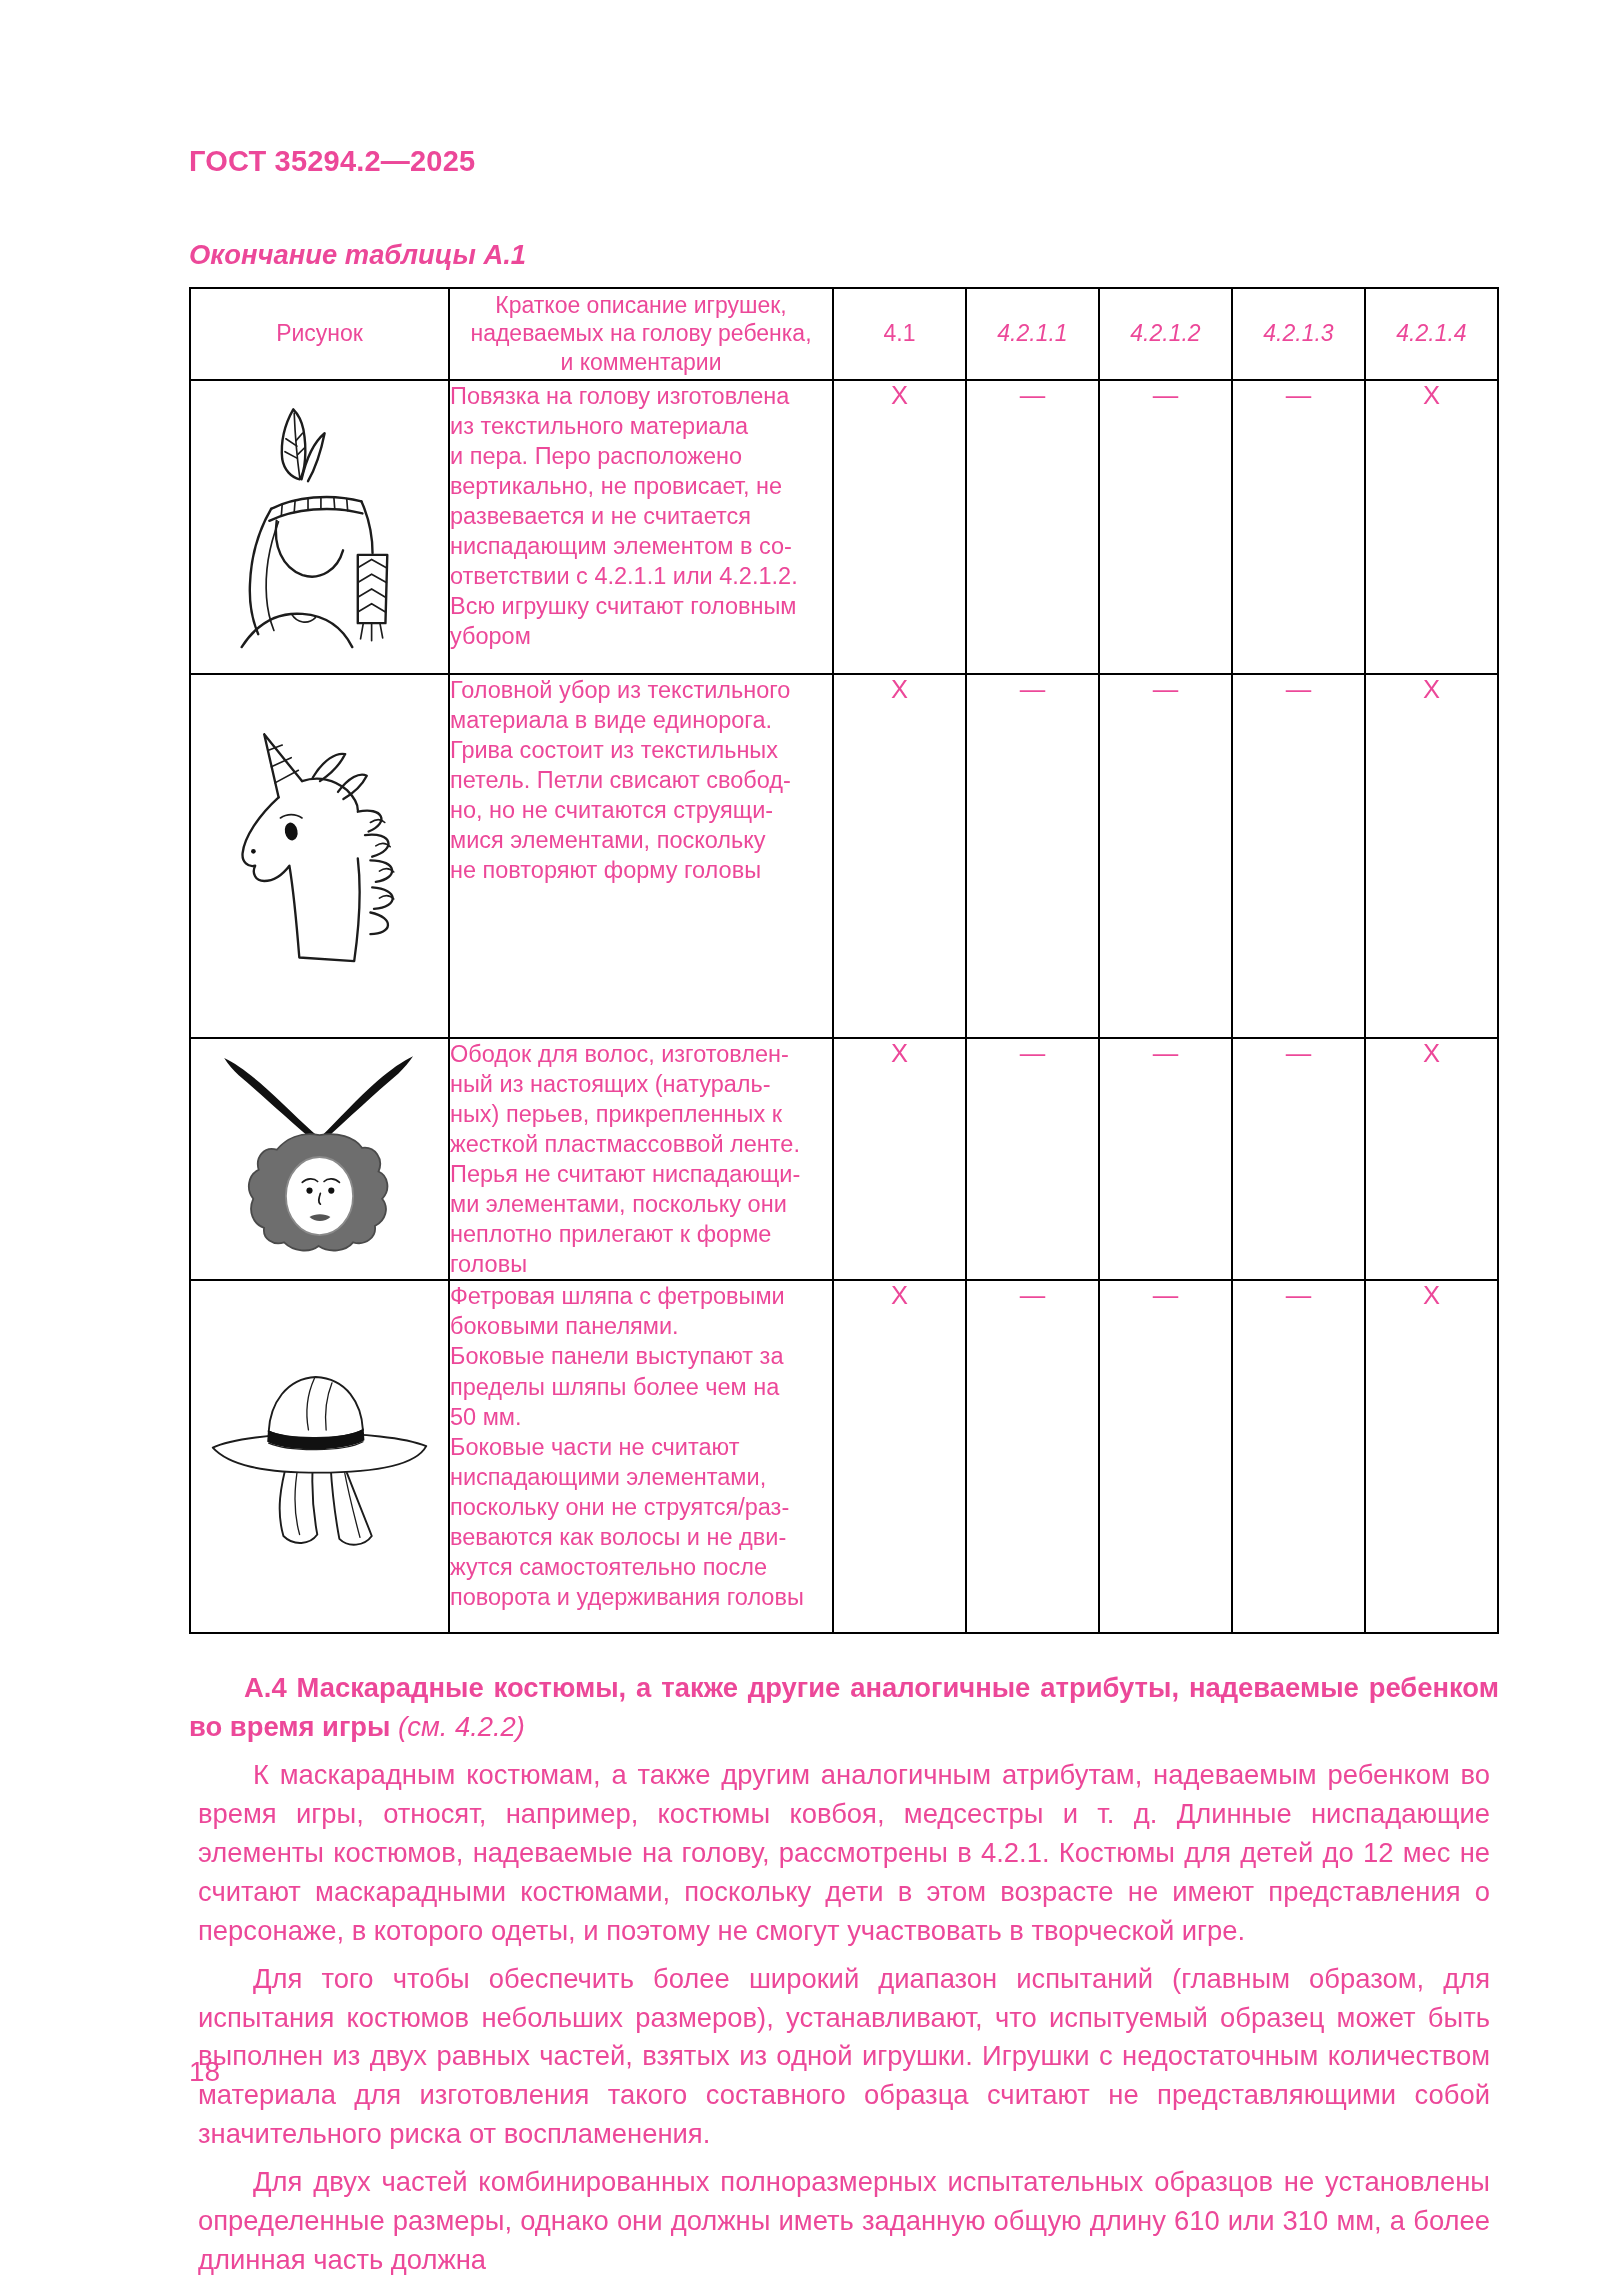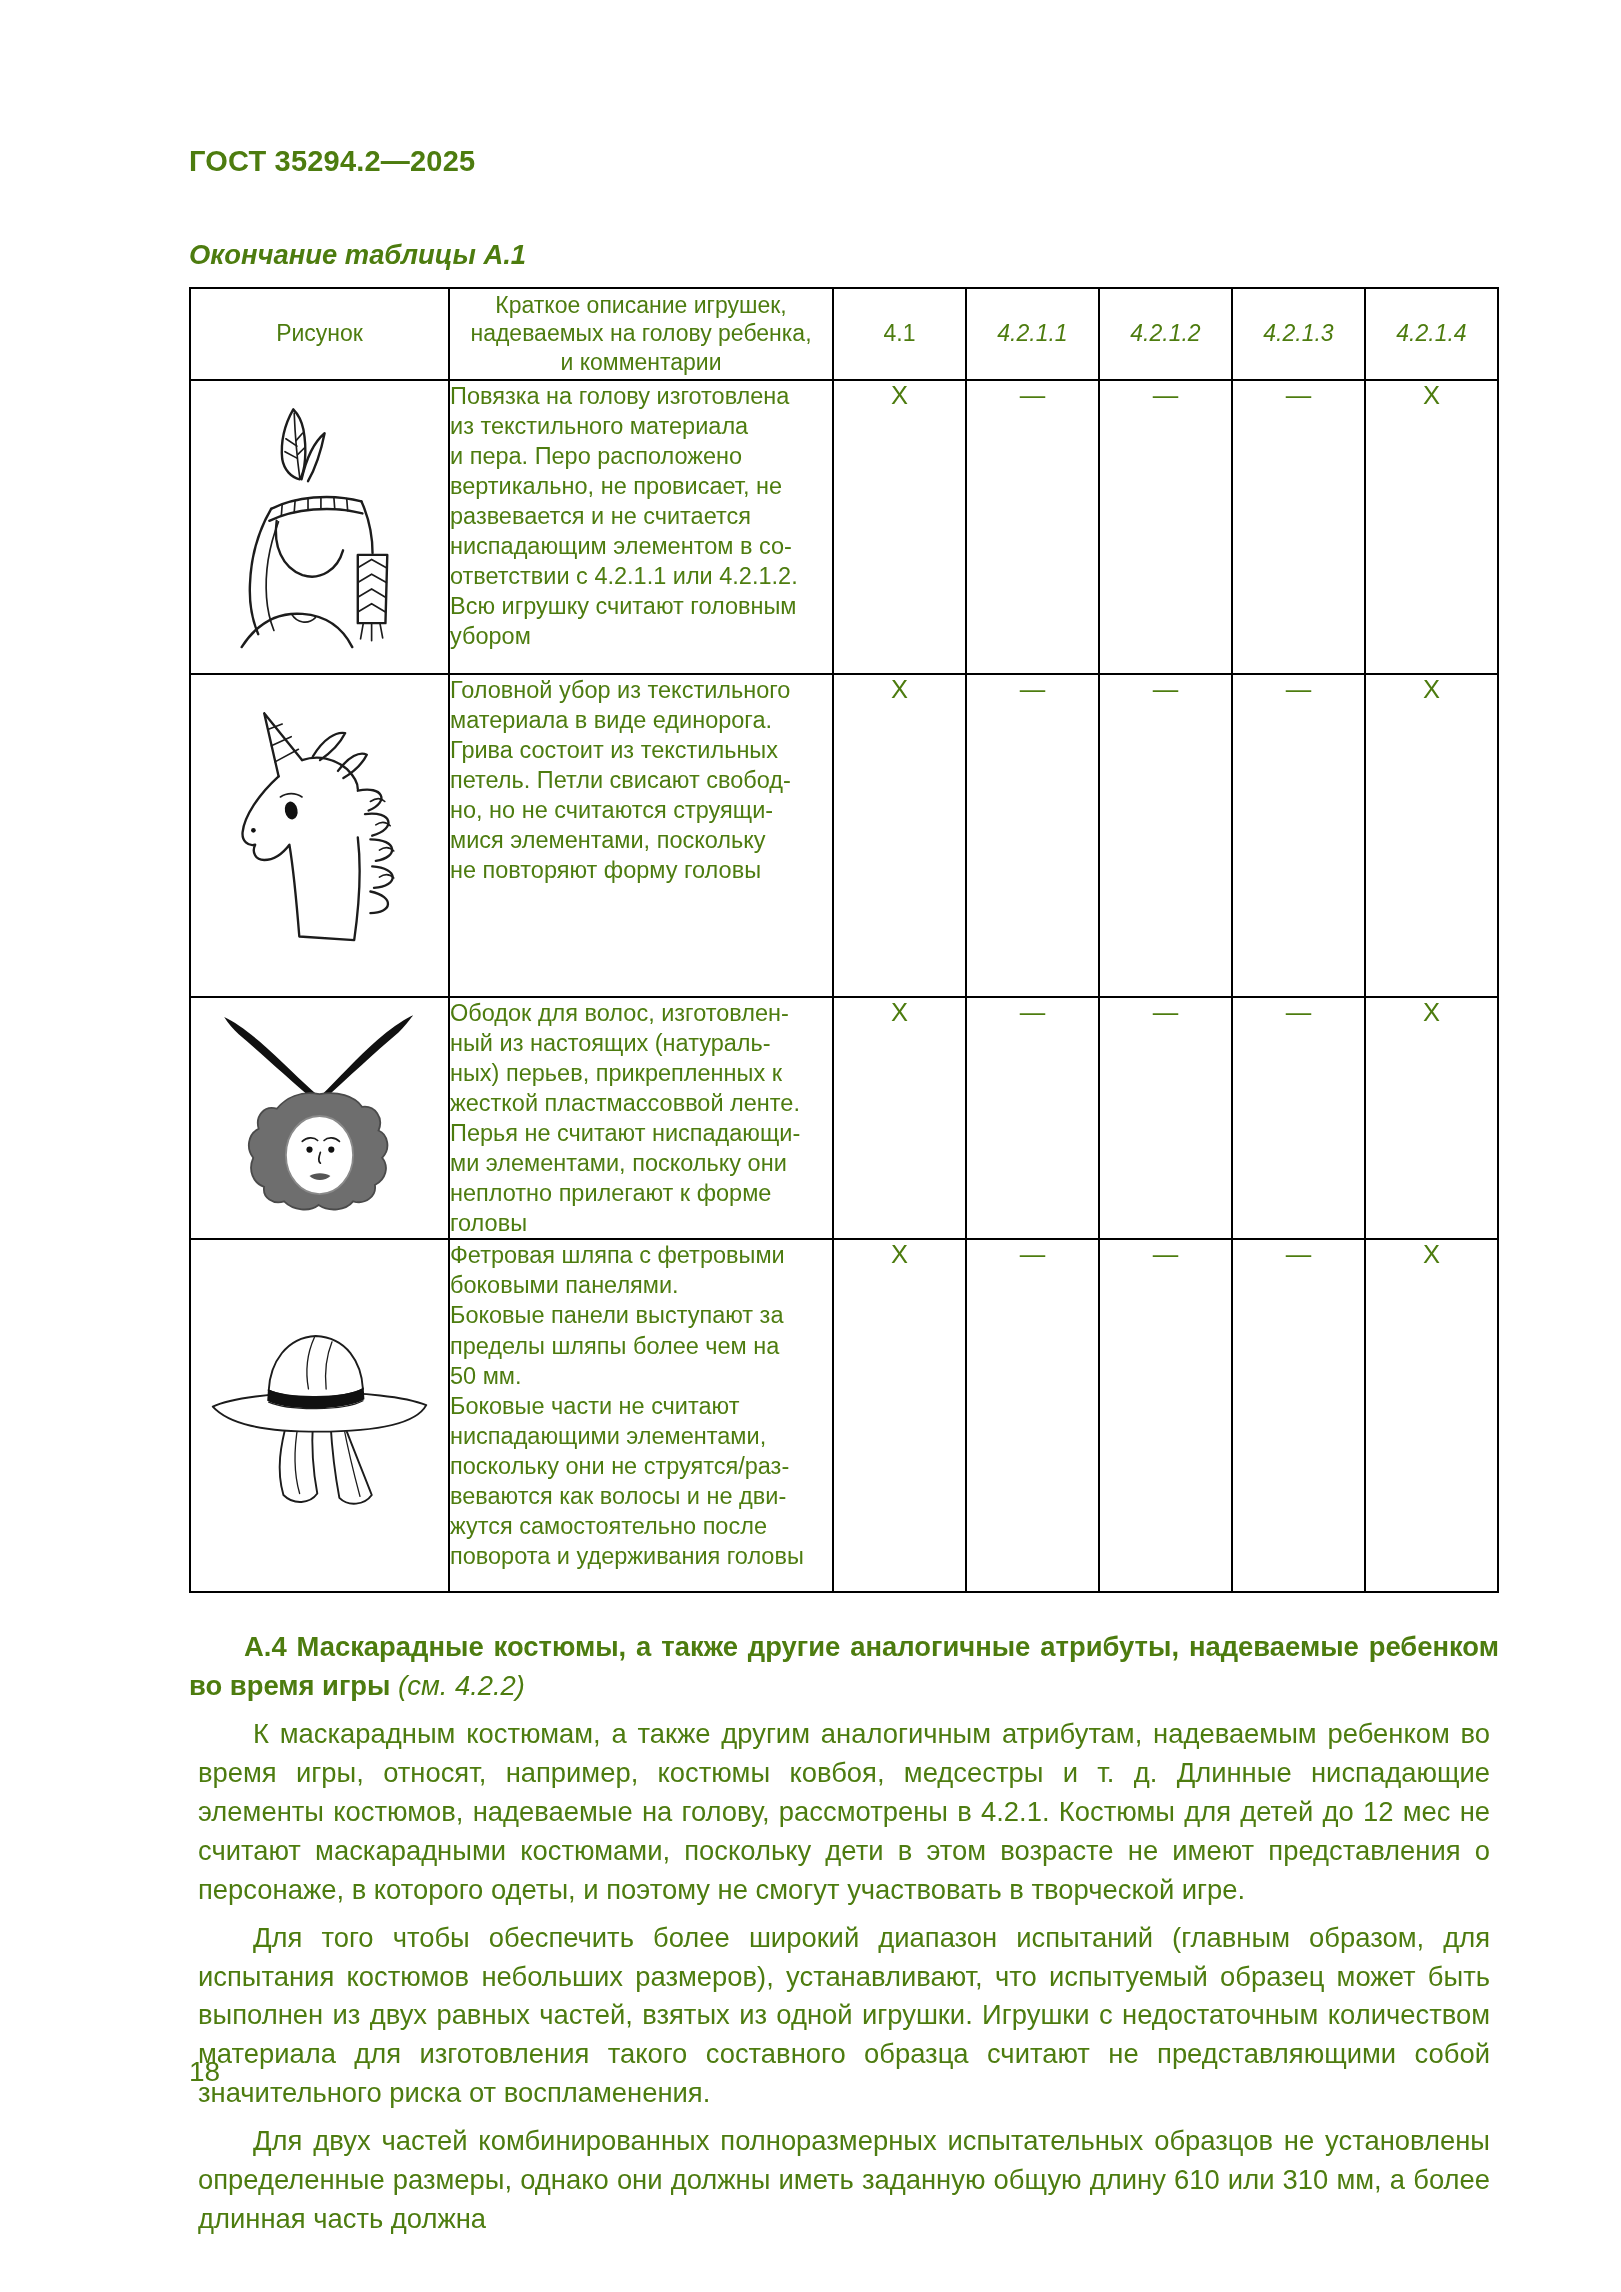--- a/index.html
+++ b/index.html
@@ -2,21 +2,21 @@
 <html><head>
 <meta charset="utf-8">
 <style>
   html,body { margin:0; padding:0; background:#e8e8e8; }
   .page {
     position:relative;
     width:1621px; height:2293px;
     margin:0 auto;
     background:#ffffff;
     font-family:"Liberation Sans", sans-serif;
-    color:#4d7c0f;
+    color:#ec4899;
     overflow:hidden;
     box-sizing:border-box;
   }
   .content { position:absolute; left:189px; top:145px; width:1310px; }
 
   .doc-header { font-size:29px; font-weight:bold; letter-spacing:0.2px; }
   .table-caption { font-size:27.4px; font-style:italic; margin-top:61px; margin-bottom:15.7px;font-weight:bold; }
 
   table.a1 { border-collapse:collapse; width:1310px; table-layout:fixed; }
   table.a1 th, table.a1 td { border:2px solid #000; padding:0; }
@@ -126,21 +126,21 @@
 ответствии с 4.2.1.1 или 4.2.1.2.
 Всю игрушку считают головным
 убором</td>
         <td class="cell-mark">X</td>
         <td class="cell-mark">—</td>
         <td class="cell-mark">—</td>
         <td class="cell-mark">—</td>
         <td class="cell-mark">X</td>
       </tr>
 
-      <tr style="height:323px;margin-top:32px;">
+      <tr style="height:364px;margin-top:32px;">
         <td class="cell-fig">
           <svg class="illu" width="216" height="274" viewBox="0 0 240 290">
 
             <path class="ln" d="M58,12 L74,82 M58,12 L100,64"></path>
             <path class="lnthin" d="M62,30 L78,24 M66,48 L88,38 M70,66 L96,52"></path>
 
             <path class="ln" d="M100,64 C118,58 136,62 150,74 C158,82 162,90 162,96"></path>
 
             <path class="ln" d="M112,60 C124,40 138,32 148,34 C142,46 132,56 120,64"></path>
             <path class="ln" d="M140,76 C152,60 164,54 172,58 C166,70 156,78 146,84"></path>

